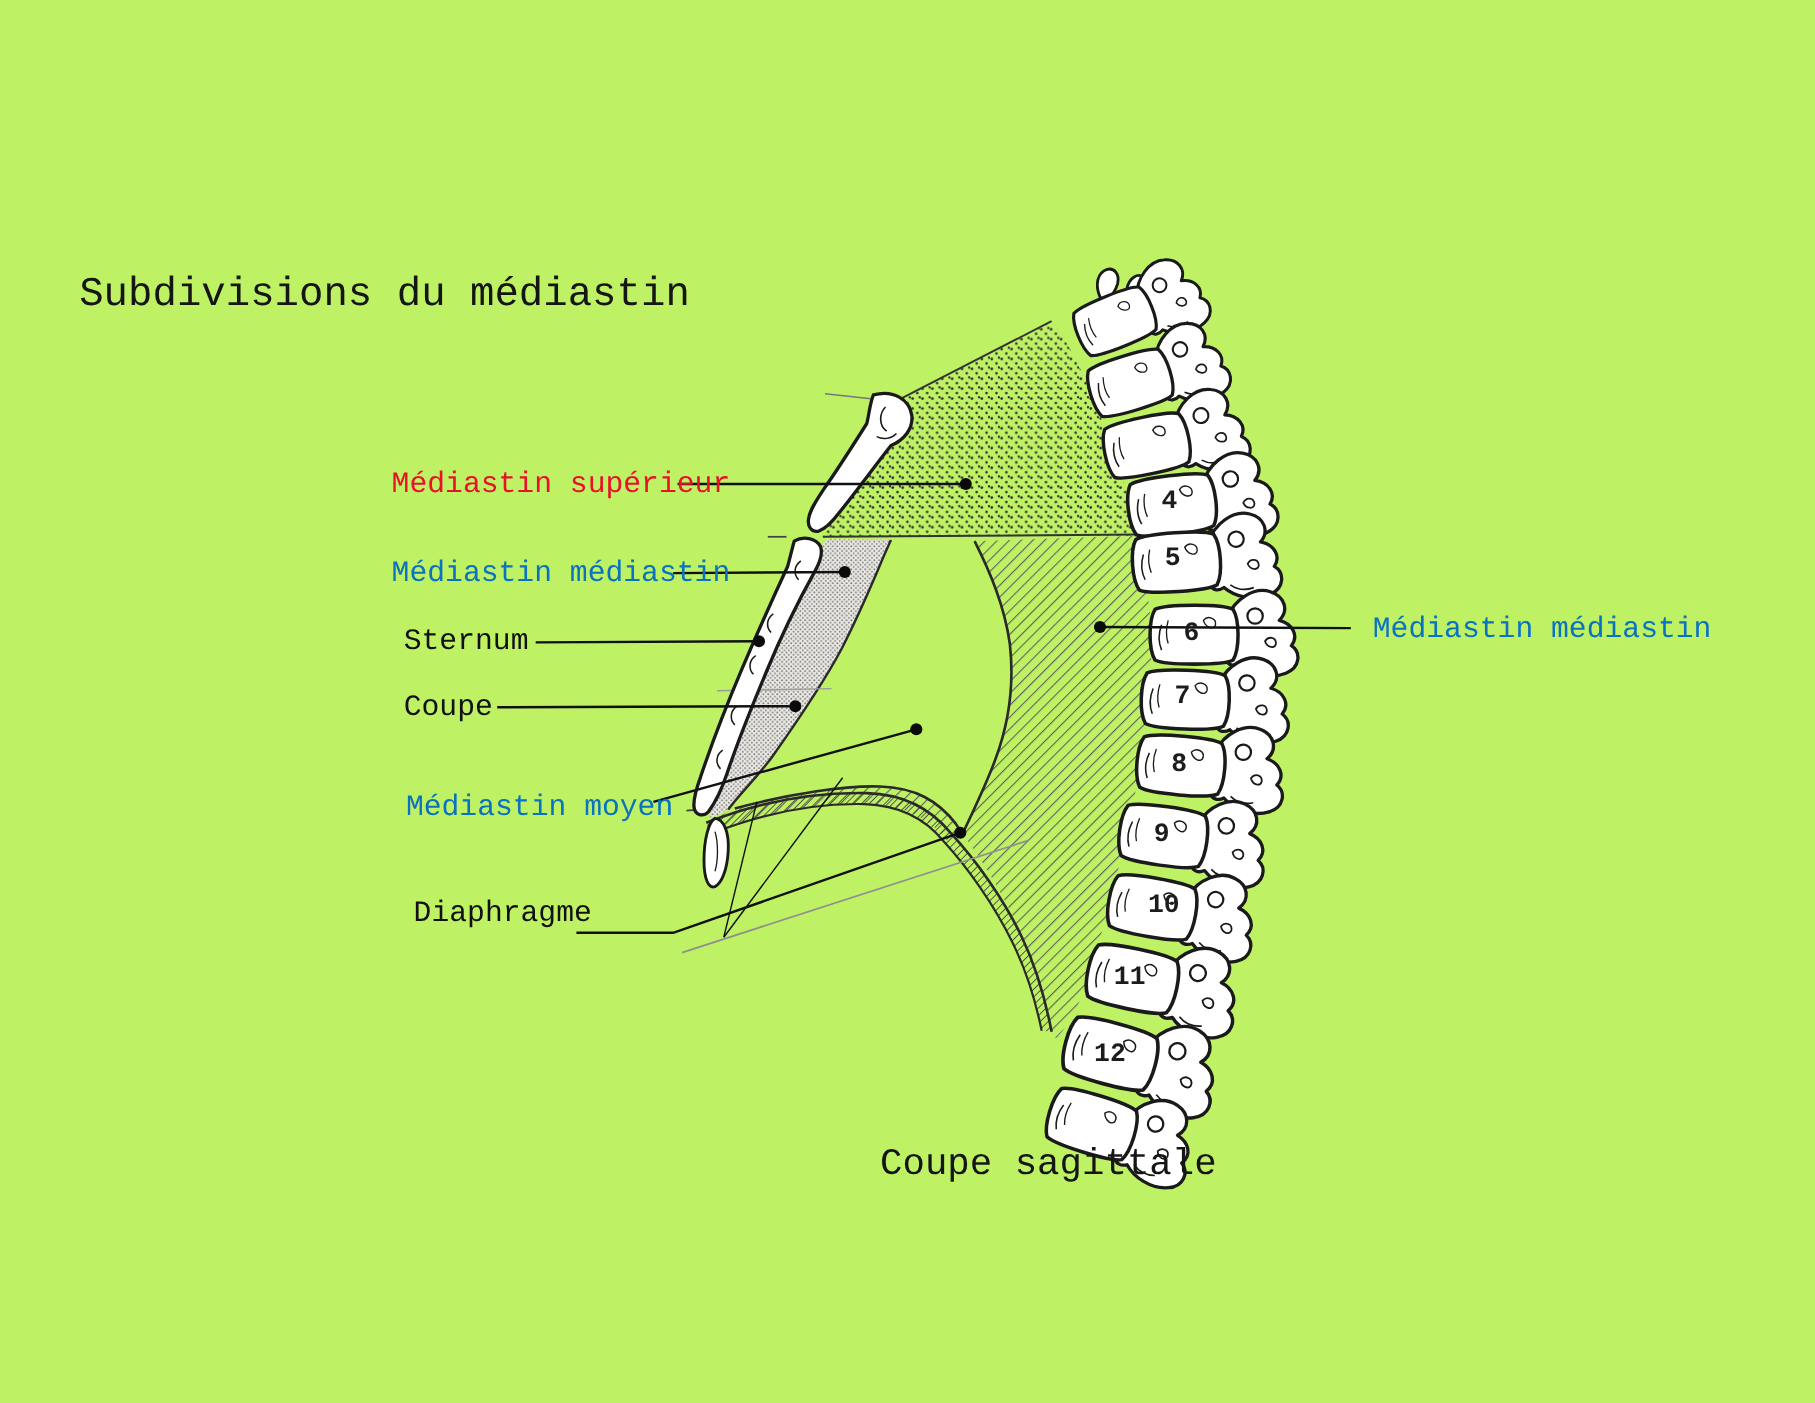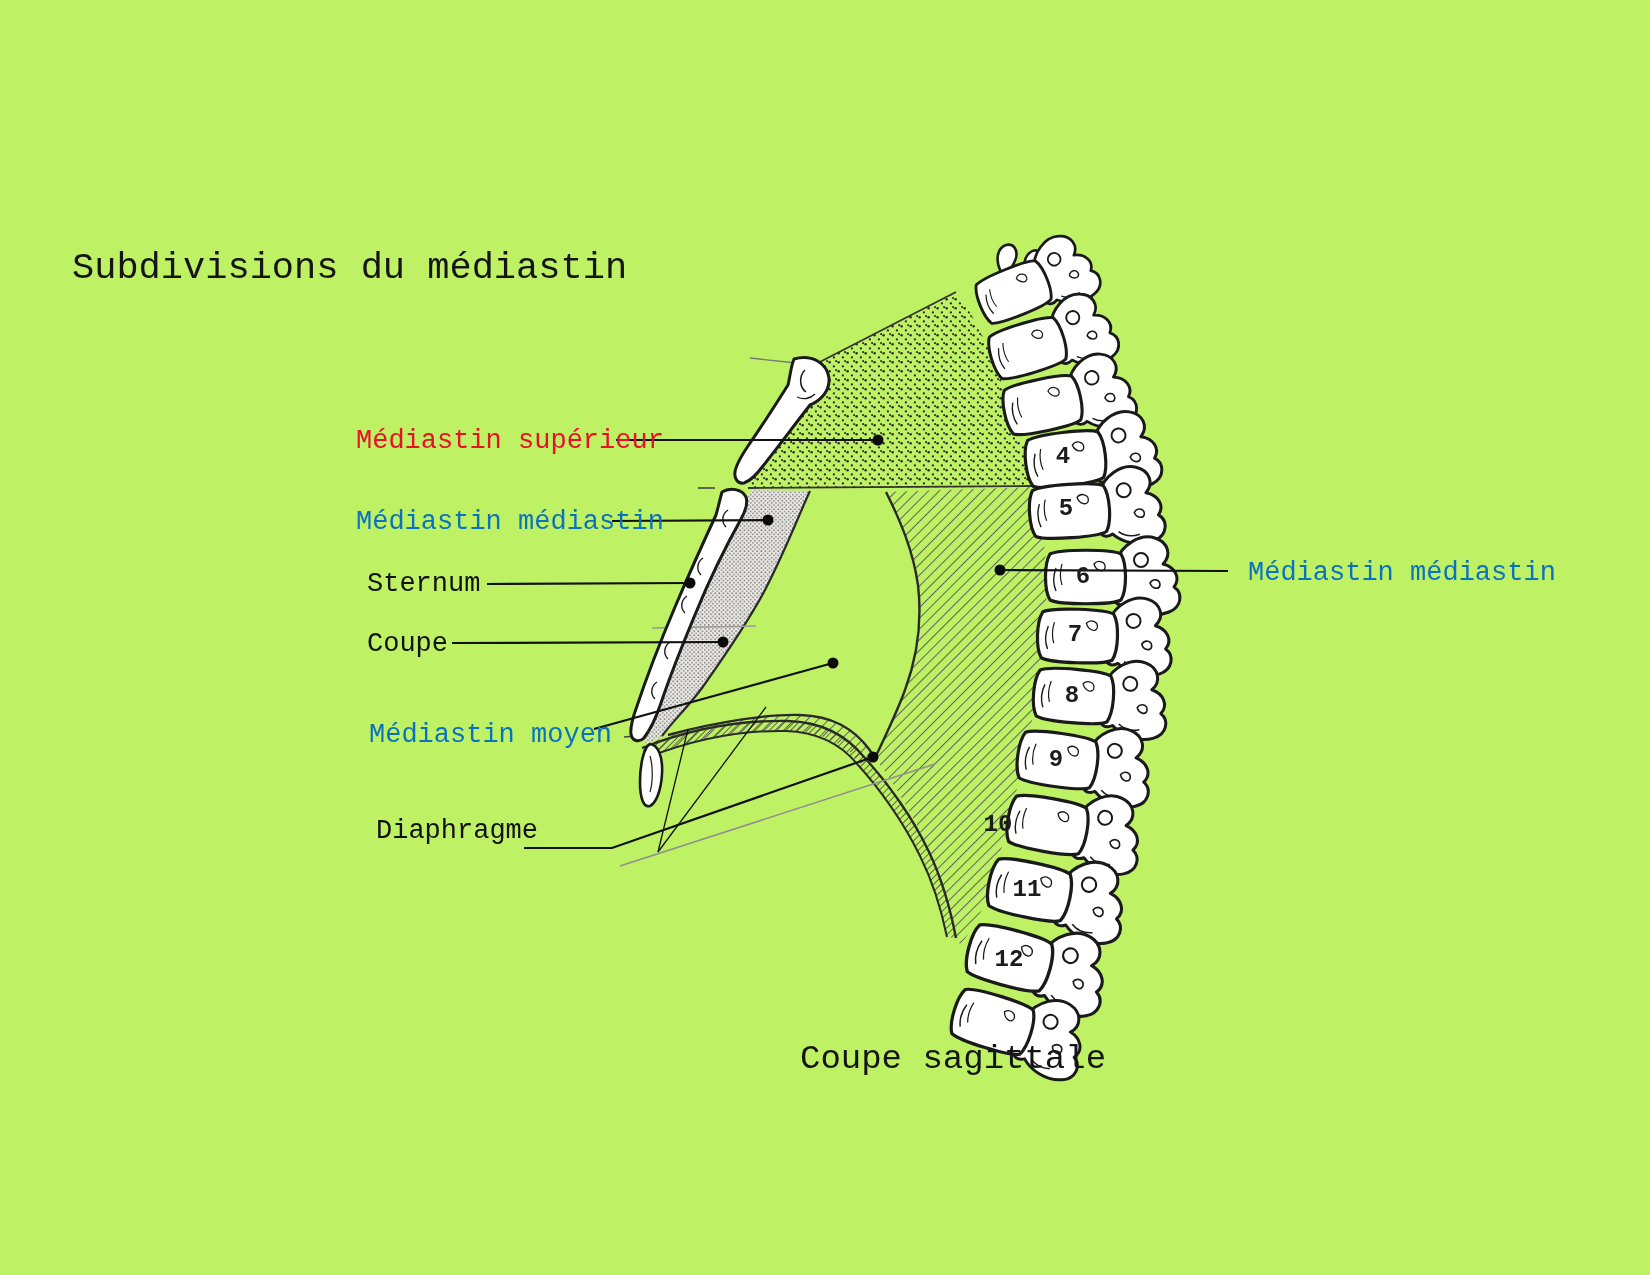--- a/index.html
+++ b/index.html
@@ -159,18 +159,18 @@
   <div class="lbl c-blue" style="left:369px;top:720px;">Médiastin moyen</div>
   <div class="lbl c-ink" style="left:376px;top:816px;">Diaphragme</div>
   <div class="lbl c-blue" style="left:1248px;top:558px;">Médiastin médiastin</div>
 
   <div class="vnum" style="left:1063px;top:456px;">4</div>
   <div class="vnum" style="left:1066px;top:508px;">5</div>
   <div class="vnum" style="left:1083px;top:576px;">6</div>
   <div class="vnum" style="left:1075px;top:634px;">7</div>
   <div class="vnum" style="left:1072px;top:695px;">8</div>
   <div class="vnum" style="left:1056px;top:759px;">9</div>
-  <div class="vnum" style="left:998px;top:824px;">10</div>
+  <div class="vnum" style="left:1058px;top:824px;">10</div>
   <div class="vnum" style="left:1027px;top:889px;">11</div>
   <div class="vnum" style="left:1009px;top:959px;">12</div>
 
   <div class="caption">Coupe sagittale</div>
 </div>
 
 </body></html>

